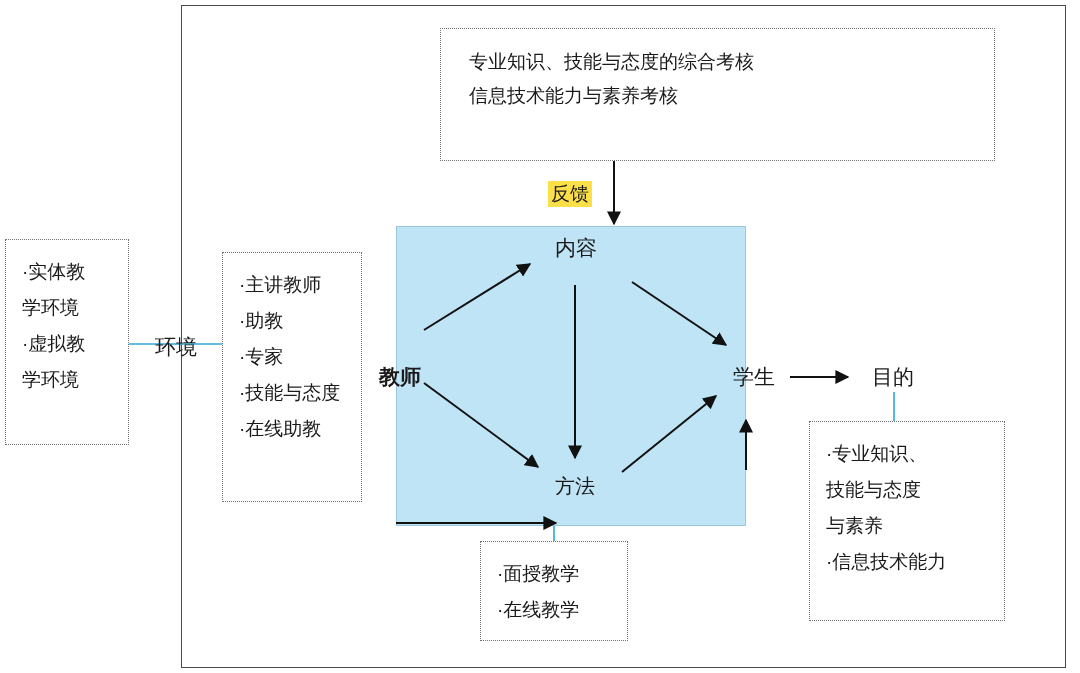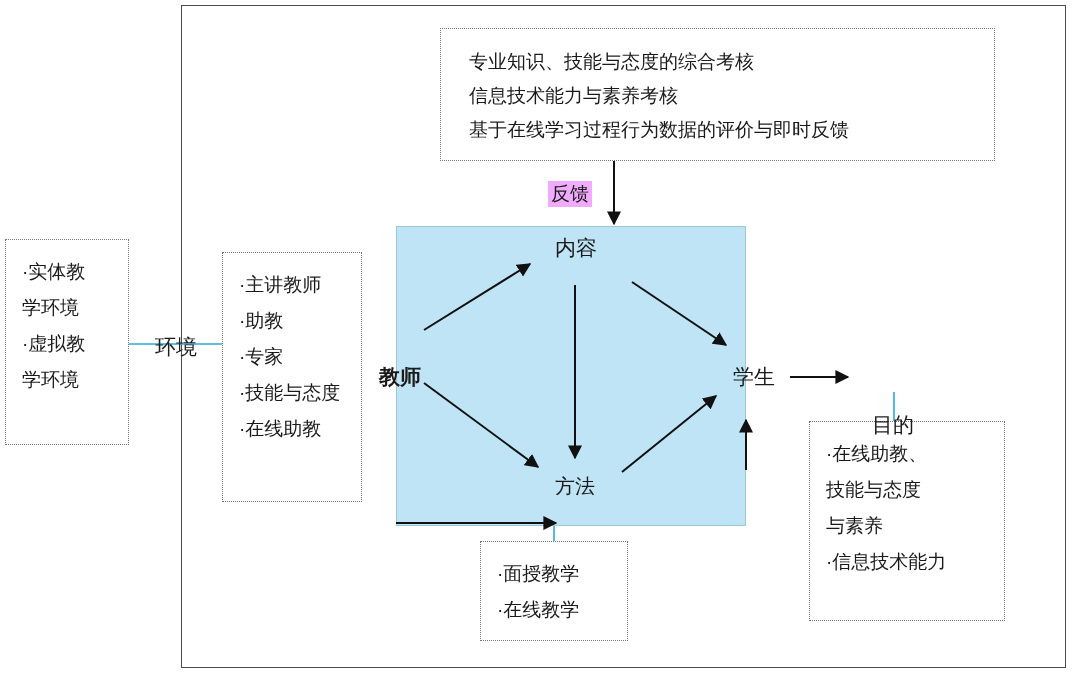--- a/index.html
+++ b/index.html
@@ -58,21 +58,21 @@
     transform: translate(-50%, -50%);
   }
   .node-label.big {
     font-size: 20px;
   }
   .edge-label {
     position: absolute;
     font-size: 19px;
     white-space: nowrap;
     transform: translate(-50%, -50%);
-    background: #f0abfc;
+    background: #fde047;
     padding: 0 3px;
   }
   .core-rect {
     position: absolute;
     background: #bfe4f5;
     border: 1px solid #9ac9de;
     box-sizing: border-box;
   }
   .outer-frame {
     position: absolute;
@@ -90,21 +90,20 @@
 <div id="canvas">
 
   <div class="outer-frame" style="left:181px; top:5px; width:885px; height:663px;"></div>
 
   <div class="core-rect" style="left:396px; top:226px; width:350px; height:300px;"></div>
 
   <div class="box dotted" style="left:440px; top:28px; width:555px; height:133px;">
     <div class="note-text" style="position:absolute; left:28px; top:16px;">
       <span class="wrapline">专业知识、技能与态度的综合考核</span>
       <span class="wrapline">信息技术能力与素养考核</span>
-      <span class="wrapline">基于在线学习过程行为数据的评价与即时反馈</span>
     </div>
   </div>
 
   <div class="box dotted bullet-list" style="left:5px; top:239px; width:124px; height:206px;">
     <div class="row">·实体教</div>
     <div class="row">学环境</div>
     <div class="row">·虚拟教</div>
     <div class="row">学环境</div>
   </div>
 
@@ -115,21 +114,21 @@
     <div class="row">·技能与态度</div>
     <div class="row">·在线助教</div>
   </div>
 
   <div class="box dotted bullet-list" style="left:480px; top:541px; width:148px; height:100px;">
     <div class="row">·面授教学</div>
     <div class="row">·在线教学</div>
   </div>
 
   <div class="box dotted bullet-list" style="left:809px; top:421px; width:196px; height:200px;">
-    <div class="row">·在线助教、</div>
+    <div class="row">·专业知识、</div>
     <div class="row">技能与态度</div>
     <div class="row">与素养</div>
     <div class="row">·信息技术能力</div>
   </div>
 
   <svg class="layer" viewBox="0 0 1080 673">
     <defs>
       <marker id="arrow" viewBox="0 0 10 10" refX="9" refY="5" markerWidth="7" markerHeight="7" orient="auto-start-reverse">
         <path d="M 0 0 L 10 5 L 0 10 z" fill="#111111"></path>
       </marker>
@@ -158,17 +157,17 @@
     <line x1="894" y1="392" x2="894" y2="421" stroke="#2aa9d8" stroke-width="1.6"></line>
 
     <line x1="554" y1="526" x2="554" y2="541" stroke="#2aa9d8" stroke-width="1.6"></line>
   </svg>
 
   <div class="node-label" style="left:176px; top:347px;">环境</div>
   <div class="node-label" style="left:400px; top:377px;font-weight:bold;">教师</div>
   <div class="node-label" style="left:576px; top:248px;">内容</div>
   <div class="node-label big" style="left:575px; top:486px;">方法</div>
   <div class="node-label" style="left:754px; top:377px;">学生</div>
-  <div class="node-label" style="left:893px; top:377px;margin-top:48px;">目的</div>
+  <div class="node-label" style="left:893px; top:377px;">目的</div>
 
   <div class="edge-label" style="left:570px; top:194px;">反馈</div>
 
 </div>
 
 </body></html>

